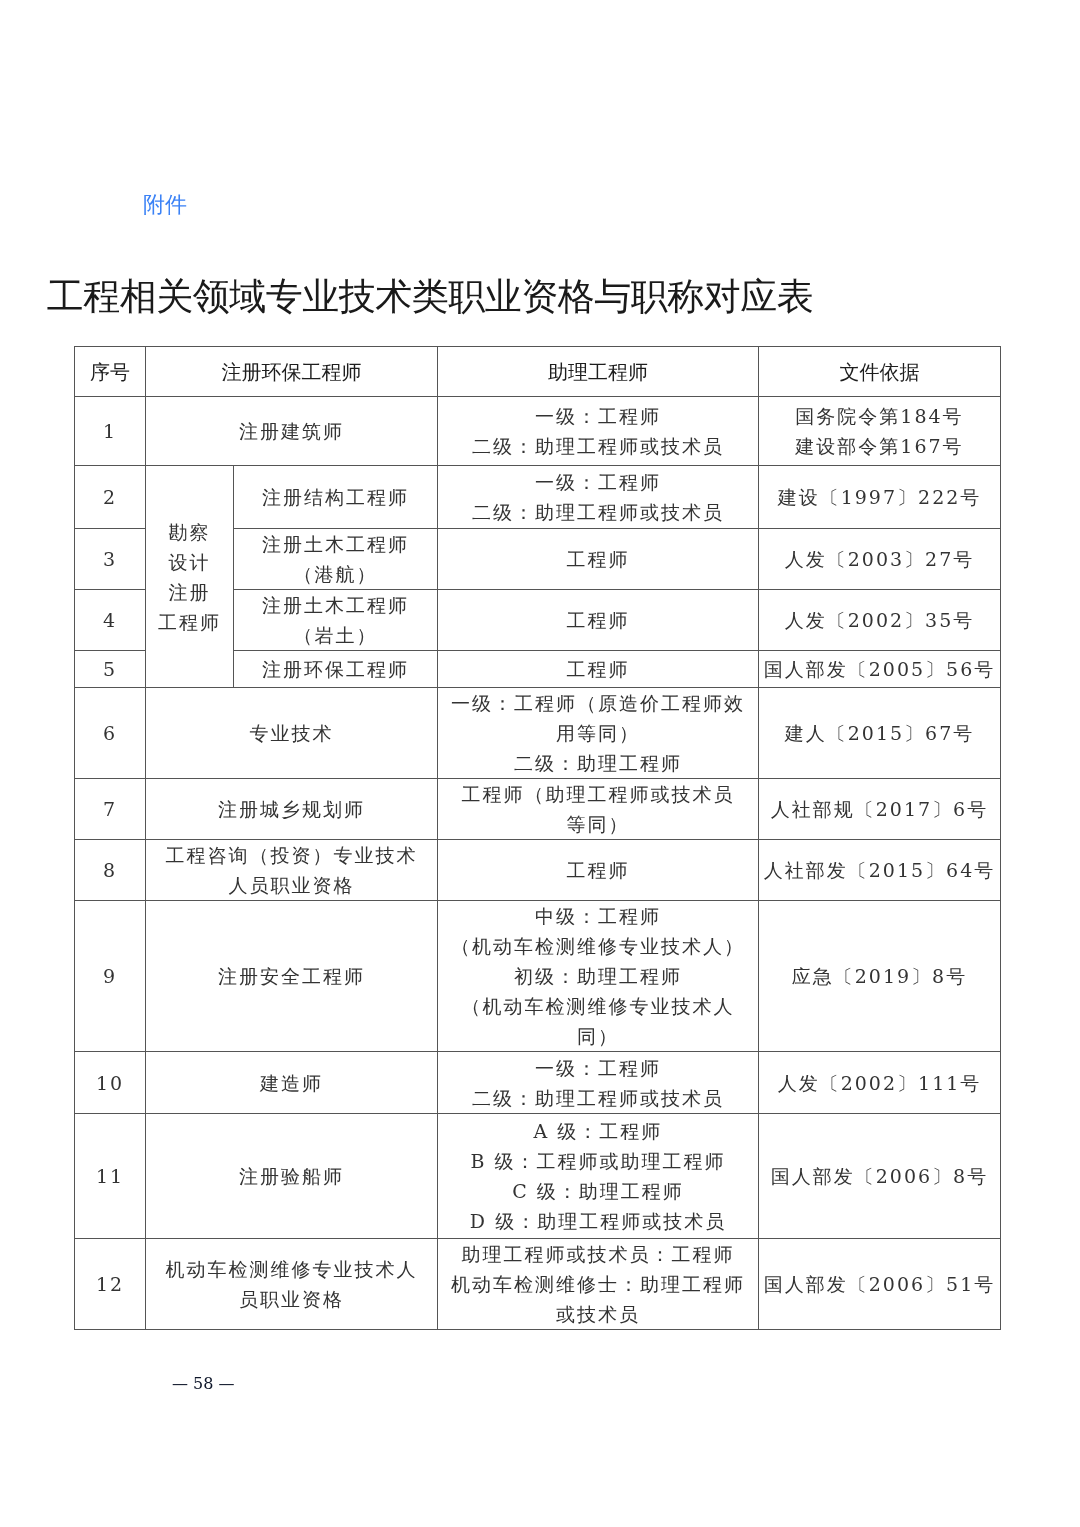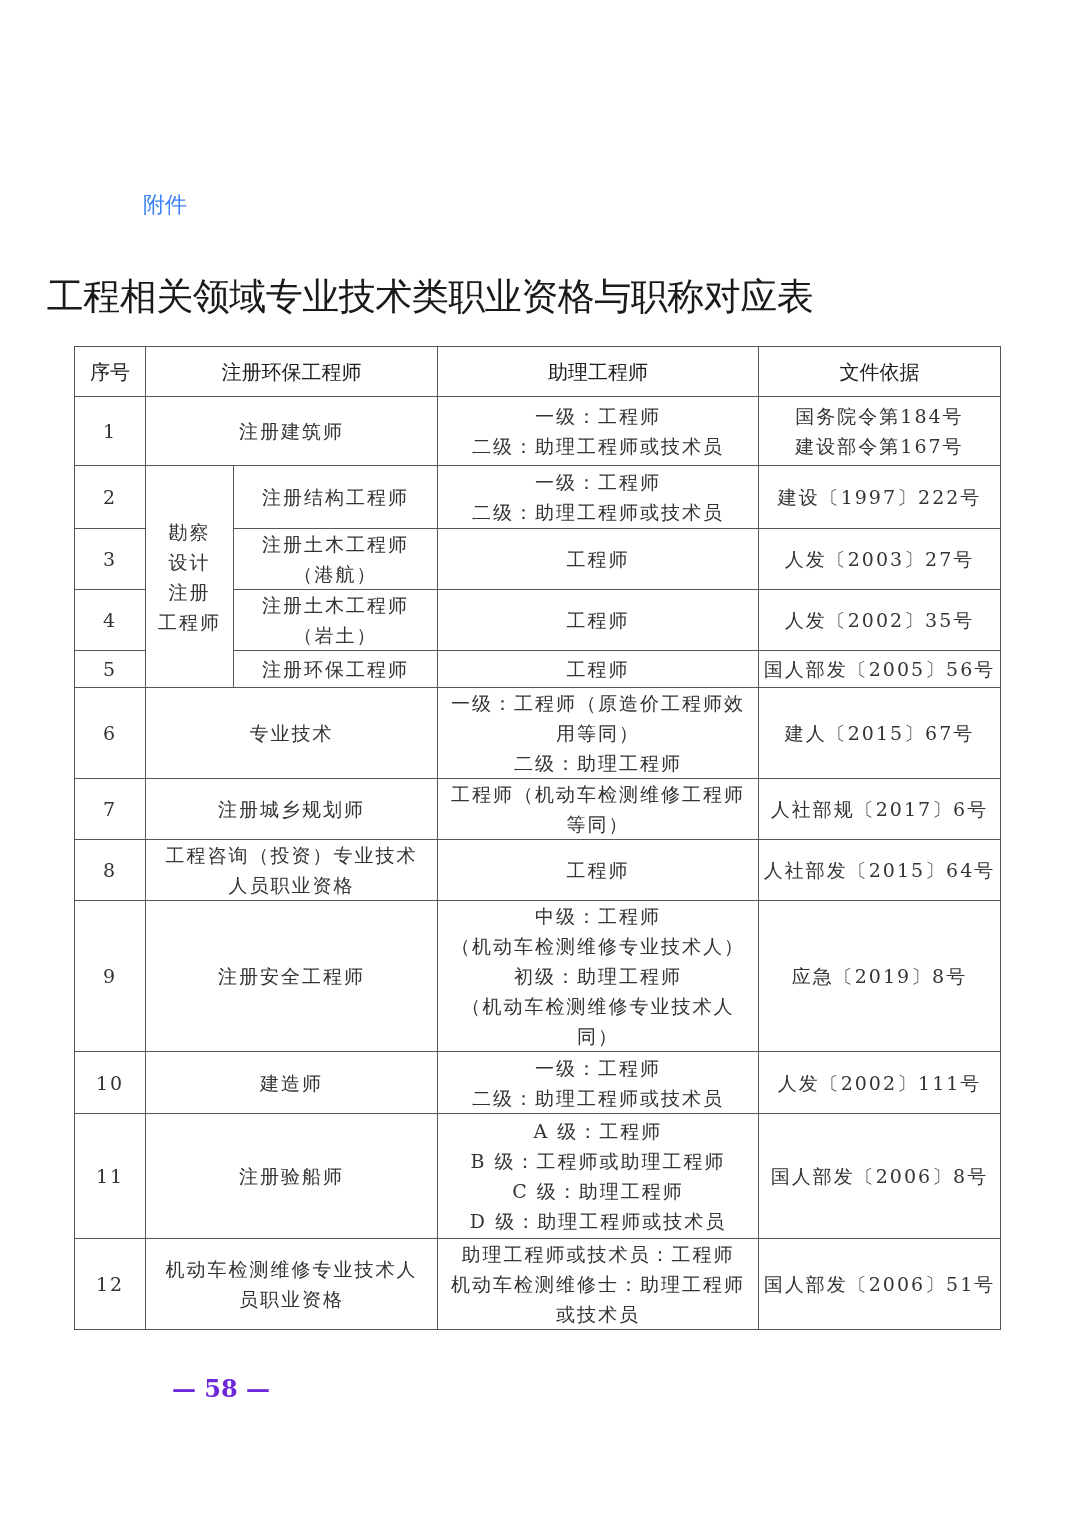--- a/index.html
+++ b/index.html
@@ -13,21 +13,21 @@
     table.grid { position: absolute; left: 74px; top: 346px; width: 926px;
                  border-collapse: collapse; table-layout: fixed; }
     table.grid td, table.grid th { border: 1.5px solid #555; text-align: center;
                  vertical-align: middle; padding: 0 2px; font-size: 19px; line-height: 30px;
                  font-weight: normal; color: #333; letter-spacing: 2px; }
     table.grid th { font-family: "DejaVu Sans", "Liberation Sans", sans-serif;
                     font-size: 20px; color: #1e1e1e; letter-spacing: 0; }
     .ln { display: block; }
     .num { letter-spacing: 0; }
     .group-cell { line-height: 31px; letter-spacing: 3px; }
-    .footer { position: absolute; left: 172px; top: 1374px; font-size: 24px; color: #6d28d9; font-weight: bold; }
+    .footer { position: absolute; left: 172px; top: 1374px; font-size: 16px; color: #0f172a; }
   </style>
 </head>
 <body>
 
 <div class="attach">附件</div>
 <div class="title">工程相关领域专业技术类职业资格与职称对应表</div>
 
 <table class="grid">
   <colgroup>
     <col style="width:71px">
@@ -129,21 +129,21 @@
         <td class="num">
           <span class="ln">建人〔2015〕67号</span>
         </td>
       </tr>
       <tr style="height:58px">
         <td class="num">7</td>
         <td colspan="2">
           <span class="ln">注册城乡规划师</span>
         </td>
         <td>
-          <span class="ln">工程师（机动车检测维修工程师</span>
+          <span class="ln">工程师（助理工程师或技术员</span>
           <span class="ln">等同）</span>
         </td>
         <td class="num">
           <span class="ln">人社部规〔2017〕6号</span>
         </td>
       </tr>
       <tr style="height:57px">
         <td class="num">8</td>
         <td colspan="2">
           <span class="ln">工程咨询（投资）专业技术</span>

